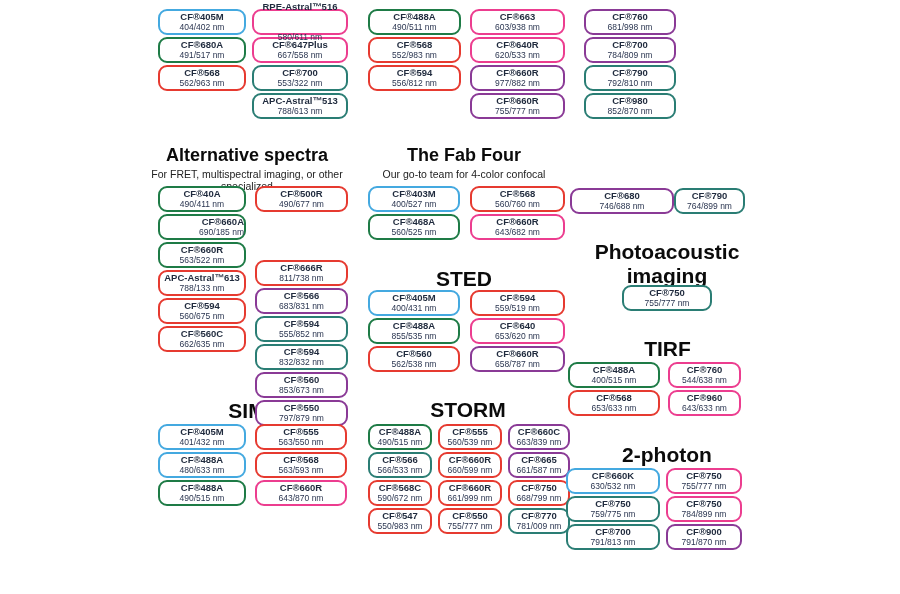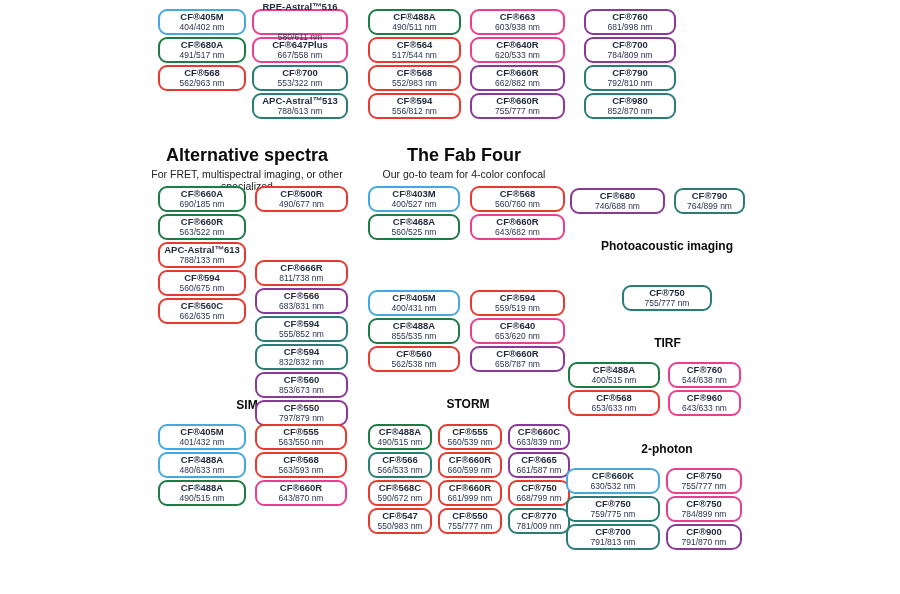--- a/index.html
+++ b/index.html
@@ -13,35 +13,35 @@
     border:2px solid #333;border-radius:9px;
     display:flex;flex-direction:column;align-items:center;justify-content:center;
     white-space:nowrap;
   }
   .dye-box:last-child{margin-bottom:0;}
   .dye-name{font-weight:bold;font-size:9.5px;line-height:1.15;color:#1f2a3d;}
   .dye-value{font-size:8.5px;line-height:1.1;color:#2a3550;}
   .heading{position:absolute;text-align:center;color:#0b0b0b;}
   .h-title{font-weight:bold;}
   .size-lg .h-title{font-size:18px;line-height:1.1;}
-  .size-md .h-title{font-size:12px;line-height:1.15;}
+  .size-md .h-title{font-size:21px;line-height:1.15;}
   .h-sub{font-size:10.5px;margin-top:2px;color:#222;}
   
   #g-top1{left:158px;top:9px;width:88px;}
   #g-top2{left:252px;top:9px;width:96px;}
   #g-top3{left:368px;top:9px;width:93px;}
   #g-top4{left:470px;top:9px;width:95px;}
   #g-top5{left:584px;top:9px;width:92px;}
   #g-alt1{left:158px;top:186px;width:88px;}
   #g-alt2{left:255px;top:186px;width:93px;}
   #g-fab1{left:368px;top:186px;width:92px;}
   #g-fab2{left:470px;top:186px;width:95px;}
   #g-sted1{left:368px;top:290px;width:92px;}
   #g-sted2{left:470px;top:290px;width:95px;}
-  #g-mid1{left:570px;top:188px;width:95px;}
+  #g-mid1{left:570px;top:188px;width:104px;}
   #g-mid2{left:674px;top:188px;width:71px;}
   #g-pa1{left:622px;top:285px;width:90px;}
   #g-tirf1{left:568px;top:362px;width:92px;}
   #g-tirf2{left:668px;top:362px;width:73px;}
   #g-sim1{left:158px;top:424px;width:88px;}
   #g-sim2{left:255px;top:424px;width:92px;}
   #g-storm1{left:368px;top:424px;width:64px;}
   #g-storm2{left:438px;top:424px;width:64px;}
   #g-storm3{left:508px;top:424px;width:62px;}
   #g-2p1{left:566px;top:468px;width:94px;}
@@ -61,20 +61,23 @@
 
 <div id="canvas">
     <div class="heading size-lg" id="h-alt">
       <div class="h-title">Alternative spectra</div>
       <div class="h-sub">For FRET, multispectral imaging, or other specialized</div>
     </div>
     <div class="heading size-lg" id="h-fab">
       <div class="h-title">The Fab Four</div>
       <div class="h-sub">Our go-to team for 4-color confocal</div>
     </div>
+    <div class="heading size-md" id="h-sted">
+      <div class="h-title">STED</div>
+    </div>
     <div class="heading size-md" id="h-pa">
       <div class="h-title">Photoacoustic imaging</div>
     </div>
     <div class="heading size-md" id="h-tirf">
       <div class="h-title">TIRF</div>
     </div>
     <div class="heading size-md" id="h-sim">
       <div class="h-title">SIM</div>
     </div>
     <div class="heading size-md" id="h-storm">
@@ -114,44 +117,40 @@
         <div class="dye-name">APC-Astral™513</div>
         <div class="dye-value">788/613 nm</div>
       </div>
     </div>
     <div class="group" id="g-top3">
       <div class="dye-box" style="border-color: rgb(30, 123, 70);">
         <div class="dye-name">CF®488A</div>
         <div class="dye-value">490/511 nm</div>
       </div>
       <div class="dye-box" style="border-color: rgb(230, 58, 48);">
-        <div class="dye-name">CF®564</div>
-        <div class="dye-value">517/544 nm</div>
-      </div>
-      <div class="dye-box" style="border-color: rgb(230, 58, 48);">
         <div class="dye-name">CF®568</div>
         <div class="dye-value">552/983 nm</div>
       </div>
       <div class="dye-box" style="border-color: rgb(230, 58, 48);">
         <div class="dye-name">CF®594</div>
         <div class="dye-value">556/812 nm</div>
       </div>
     </div>
     <div class="group" id="g-top4">
       <div class="dye-box" style="border-color: rgb(236, 61, 143);">
         <div class="dye-name">CF®663</div>
         <div class="dye-value">603/938 nm</div>
       </div>
       <div class="dye-box" style="border-color: rgb(236, 61, 143);">
         <div class="dye-name">CF®640R</div>
         <div class="dye-value">620/533 nm</div>
       </div>
       <div class="dye-box" style="border-color: rgb(138, 58, 150);">
         <div class="dye-name">CF®660R</div>
-        <div class="dye-value">662/882 nm</div>
+        <div class="dye-value">977/882 nm</div>
       </div>
       <div class="dye-box" style="border-color: rgb(138, 58, 150);">
         <div class="dye-name">CF®660R</div>
         <div class="dye-value">755/777 nm</div>
       </div>
     </div>
     <div class="group" id="g-top5">
       <div class="dye-box" style="border-color: rgb(138, 58, 150);">
         <div class="dye-name">CF®760</div>
         <div class="dye-value">681/998 nm</div>
@@ -164,20 +163,24 @@
         <div class="dye-name">CF®790</div>
         <div class="dye-value">792/810 nm</div>
       </div>
       <div class="dye-box" style="border-color: rgb(42, 125, 116);">
         <div class="dye-name">CF®980</div>
         <div class="dye-value">852/870 nm</div>
       </div>
     </div>
     <div class="group" id="g-alt1">
       <div class="dye-box" style="border-color: rgb(30, 123, 70);">
+        <div class="dye-name">CF®40A</div>
+        <div class="dye-value">490/411 nm</div>
+      </div>
+      <div class="dye-box" style="border-color: rgb(30, 123, 70); align-items: flex-end;">
         <div class="dye-name">CF®660A</div>
         <div class="dye-value">690/185 nm</div>
       </div>
       <div class="dye-box" style="border-color: rgb(30, 123, 70);">
         <div class="dye-name">CF®660R</div>
         <div class="dye-value">563/522 nm</div>
       </div>
       <div class="dye-box" style="border-color: rgb(230, 58, 48);">
         <div class="dye-name">APC-Astral™613</div>
         <div class="dye-value">788/133 nm</div>
@@ -405,18 +408,18 @@
     </div>
     <div class="group" id="g-2p2">
       <div class="dye-box" style="border-color: rgb(236, 61, 143);">
         <div class="dye-name">CF®750</div>
         <div class="dye-value">755/777 nm</div>
       </div>
       <div class="dye-box" style="border-color: rgb(236, 61, 143);">
         <div class="dye-name">CF®750</div>
         <div class="dye-value">784/899 nm</div>
       </div>
-      <div class="dye-box" style="border-color: rgb(138, 58, 150); border-radius: 10px;">
+      <div class="dye-box" style="border-color: rgb(138, 58, 150);">
         <div class="dye-name">CF®900</div>
         <div class="dye-value">791/870 nm</div>
       </div>
     </div>
   </div>
 
 </body></html>

